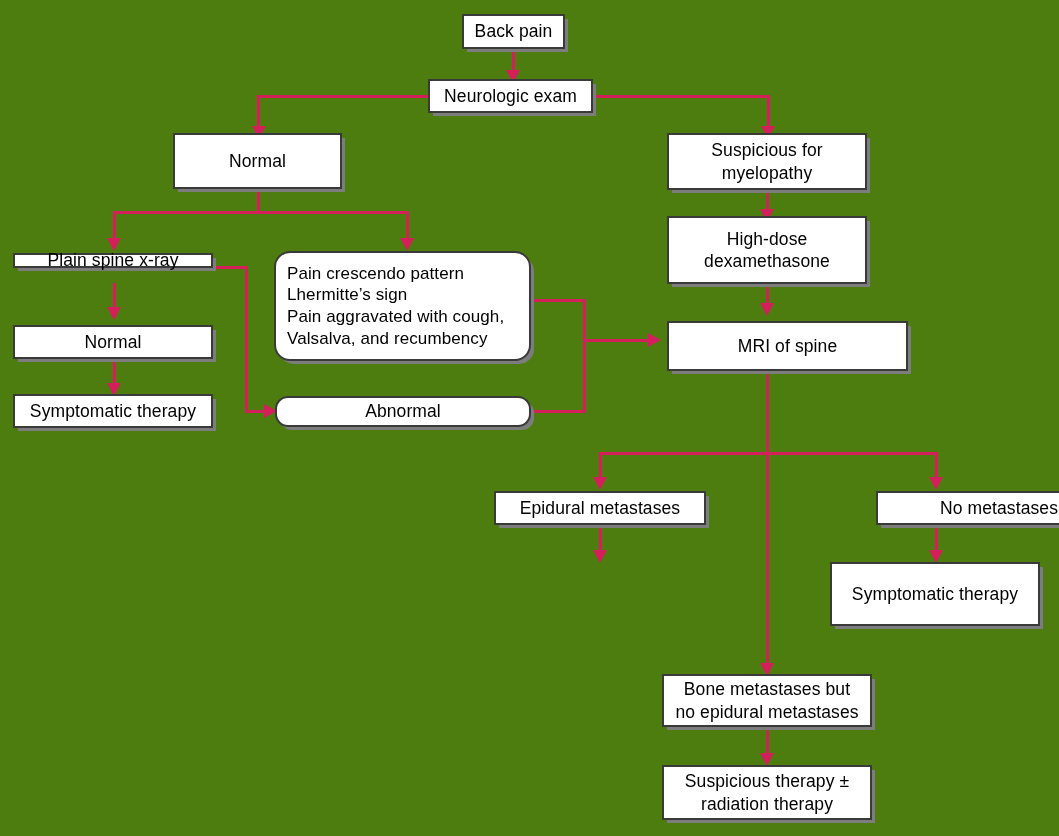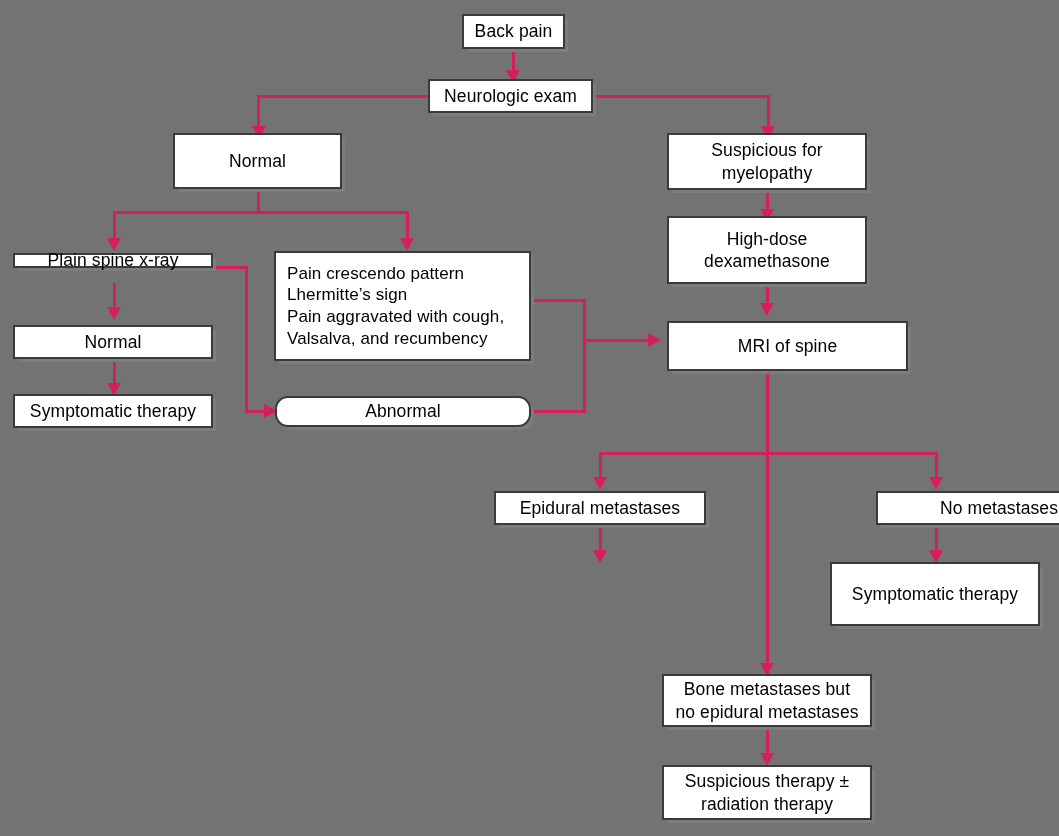--- a/index.html
+++ b/index.html
@@ -4,21 +4,21 @@
 <style>
   html, body {
     margin: 0;
     padding: 0;
     background: #ffffff;
   }
   #canvas {
     position: relative;
     width: 1059px;
     height: 836px;
-    background: #737373;
+    background: #4d7c0f;
     overflow: hidden;
     font-family: "Liberation Sans", sans-serif;
   }
   
   .node {
     position: absolute;
     box-sizing: border-box;
     background: #ffffff;
     border: 2px solid #3a3a3a;
     box-shadow: 4px 4px 0 -1px #7d7d7d;
@@ -133,21 +133,21 @@
 
   <div class="node" style="left:428px; top:79px; width:165px; height:34px;">Neurologic exam</div>
 
   <div class="node" style="left:173px; top:133px; width:169px; height:56px;">Normal</div>
 
   <div class="node" style="left:667px; top:133px; width:200px; height:57px;">Suspicious for
 myelopathy</div>
 
   <div class="node" style="left:13px; top:253px; width:200px; height:15px;">Plain spine x-ray</div>
 
-  <div class="node left-align" style="left:274px; top:251px; width:257px; height:110px; font-size:17px;">Pain crescendo pattern
+  <div class="node left-align" style="left:274px; top:251px; width:257px; height:110px; font-size:17px;border-radius:16px;">Pain crescendo pattern
 Lhermitte’s sign
 Pain aggravated with cough,
 Valsalva, and recumbency</div>
 
   <div class="node" style="left:667px; top:216px; width:200px; height:68px;">High-dose
 dexamethasone</div>
 
   <div class="node" style="left:13px; top:325px; width:200px; height:34px;">Normal</div>
 
   <div class="node" style="left:667px; top:321px; width:241px; height:50px;">MRI of spine</div>

